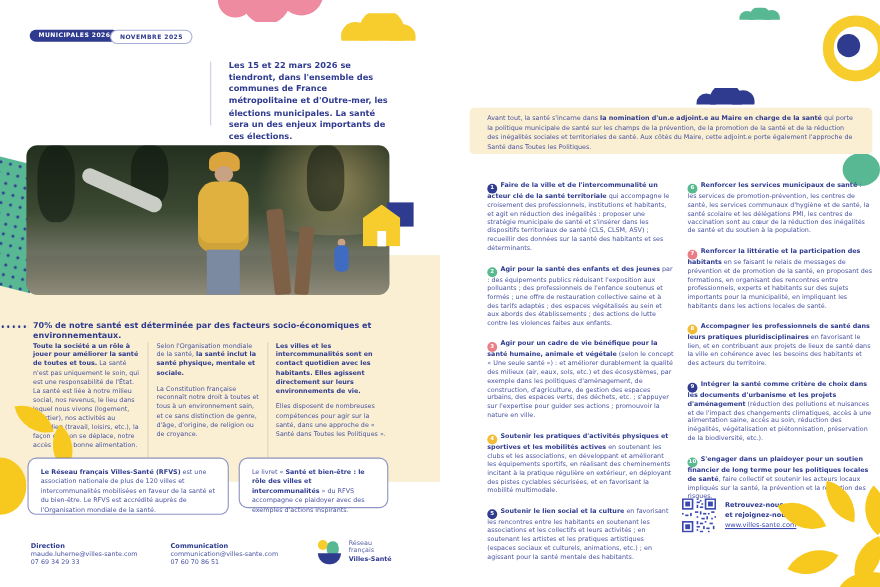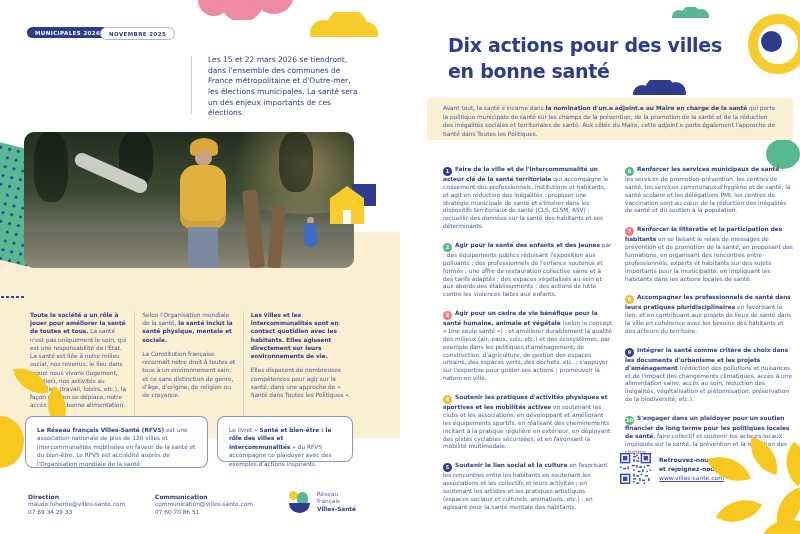--- a/index.html
+++ b/index.html
@@ -30,21 +30,21 @@
   .house-door{position:absolute;left:343px;top:210px;width:8px;height:14px;background:#ffffff;}
 
   
   .pill{position:absolute;top:27px;height:11px;display:flex;align-items:center;padding:0 8px;
         border-radius:7px;font-size:5.5px;font-weight:bold;letter-spacing:.4px;}
   .pill-solid{left:27px;background:#2f3b8f;color:#fff;}
   .pill-outline{left:100px;background:#fff;color:#2f3b8f;border:1px solid #aab0d8;}
   .l-title{left:27px;top:48px;width:178px;font-size:19px;font-weight:bold;line-height:21px;
            letter-spacing:-.3px;white-space:pre-line;}
   .l-divider{left:191px;top:56px;width:1px;height:58px;background:#c9cde6;}
-  .l-intro{left:208px;top:55px;width:150px;font-size:7.5px;font-weight:normal;line-height:1.42;}
+  .l-intro{left:208px;top:55px;width:150px;font-size:7.5px;font-weight:bold;line-height:1.42;}
   .cream-band{left:0;top:232px;width:400px;height:206px;background:#faefd2;}
   .photo{left:24px;top:132px;width:330px;height:136px;border-radius:10px;overflow:hidden;
          background:linear-gradient(180deg,#23301f 0%,#3c4a33 45%,#6e7161 72%,#565a4b 100%);}
   .photo .glow{position:absolute;left:55%;top:-10%;width:60%;height:70%;border-radius:50%;
          background:radial-gradient(circle,rgba(255,214,140,.45),rgba(255,214,140,0) 65%);}
   .photo .tree{position:absolute;top:0;width:34px;height:70px;background:rgba(12,22,14,.55);border-radius:40%;}
   .photo .ground{position:absolute;left:0;bottom:0;width:100%;height:34px;
          background:linear-gradient(180deg,rgba(150,143,126,.0),rgba(168,160,142,.7));}
   .photo .slide{position:absolute;left:48px;top:34px;width:78px;height:14px;background:#c9cdc6;
          border-radius:7px;transform:rotate(24deg);}
@@ -156,20 +156,21 @@
     <div class="jacket"></div>
     <div class="jeans"></div>
     <div class="kid-head"></div>
     <div class="kid-body"></div>
   </div>
   <div class="house-sq"></div>
   <div class="house"></div>
   <div class="house-door"></div>
 
   <div class="abs dotted-leader"></div>
+  <div class="abs l-highlight">70% de notre santé est déterminée par des facteurs socio-économiques et environnementaux.</div>
 
   <div class="abs l-cols">
     <div class="l-col c1">
       <p><span class="b">Toute la société a un rôle à jouer pour améliorer la santé de toutes et tous.</span><span> La santé n'est pas uniquement le soin, qui est une responsabilité de l'État. La santé est liée à notre milieu social, nos revenus, le lieu dans lequel nous vivons (logement, quartier), nos activités au quotidien (travail, loisirs, etc.), la façon dont on se déplace, notre accès à une bonne alimentation.</span></p>
     </div>
     <div class="l-col c2">
       <p><span>Selon l'Organisation mondiale de la santé, </span><span class="b">la santé inclut la santé physique, mentale et sociale.</span></p>
       <p>La Constitution française reconnaît notre droit à toutes et tous à un environnement sain, et ce sans distinction de genre, d'âge, d'origine, de religion ou de croyance.</p>
     </div>
     <div class="l-col c3">
@@ -206,22 +207,20 @@
       <span class="g"></span>
       <span class="bl"></span>
     </div>
     <div class="logo-text">
       <div>Réseau</div>
       <div>français</div>
       <div class="strong">Villes-Santé</div>
     </div>
   </div>
 
-  <div class="abs r-title">Dix actions pour des villes
-en bonne santé</div>
   <div class="abs r-introbox"></div>
   <div class="abs r-intro">
     <span>Avant tout, la santé s'incarne dans </span><span class="b">la nomination d'un.e adjoint.e au Maire en charge de la santé</span><span> qui porte la politique municipale de santé sur les champs de la prévention, de la promotion de la santé et de la réduction des inégalités sociales et territoriales de santé. Aux côtés du Maire, cette adjoint.e porte également l'approche de Santé dans Toutes les Politiques.</span>
   </div>
 
   <div class="col-items colL">
     <p class="item"><span class="num nc-blue">1</span><span class="b">Faire de la ville et de l'intercommunalité un acteur clé de la santé territoriale</span><span> qui accompagne le croisement des professionnels, institutions et habitants, et agit en réduction des inégalités : proposer une stratégie municipale de santé et s'insérer dans les dispositifs territoriaux de santé (CLS, CLSM, ASV) ; recueillir des données sur la santé des habitants et ses déterminants.</span></p>
     <p class="item"><span class="num nc-green">2</span><span class="b">Agir pour la santé des enfants et des jeunes</span><span> par : des équipements publics réduisant l'exposition aux polluants ; des professionnels de l'enfance soutenus et formés ; une offre de restauration collective saine et à des tarifs adaptés ; des espaces végétalisés au sein et aux abords des établissements ; des actions de lutte contre les violences faites aux enfants.</span></p>
     <p class="item"><span class="num nc-pink">3</span><span class="b">Agir pour un cadre de vie bénéfique pour la santé humaine, animale et végétale</span><span> (selon le concept « Une seule santé ») : et améliorer durablement la qualité des milieux (air, eaux, sols, etc.) et des écosystèmes, par exemple dans les politiques d'aménagement, de construction, d'agriculture, de gestion des espaces urbains, des espaces verts, des déchets, etc. ; s'appuyer sur l'expertise pour guider ses actions ; promouvoir la nature en ville.</span></p>
     <p class="item"><span class="num nc-yellow">4</span><span class="b">Soutenir les pratiques d'activités physiques et sportives et les mobilités actives</span><span> en soutenant les clubs et les associations, en développant et améliorant les équipements sportifs, en réalisant des cheminements incitant à la pratique régulière en extérieur, en déployant des pistes cyclables sécurisées, et en favorisant la mobilité multimodale.</span></p>

